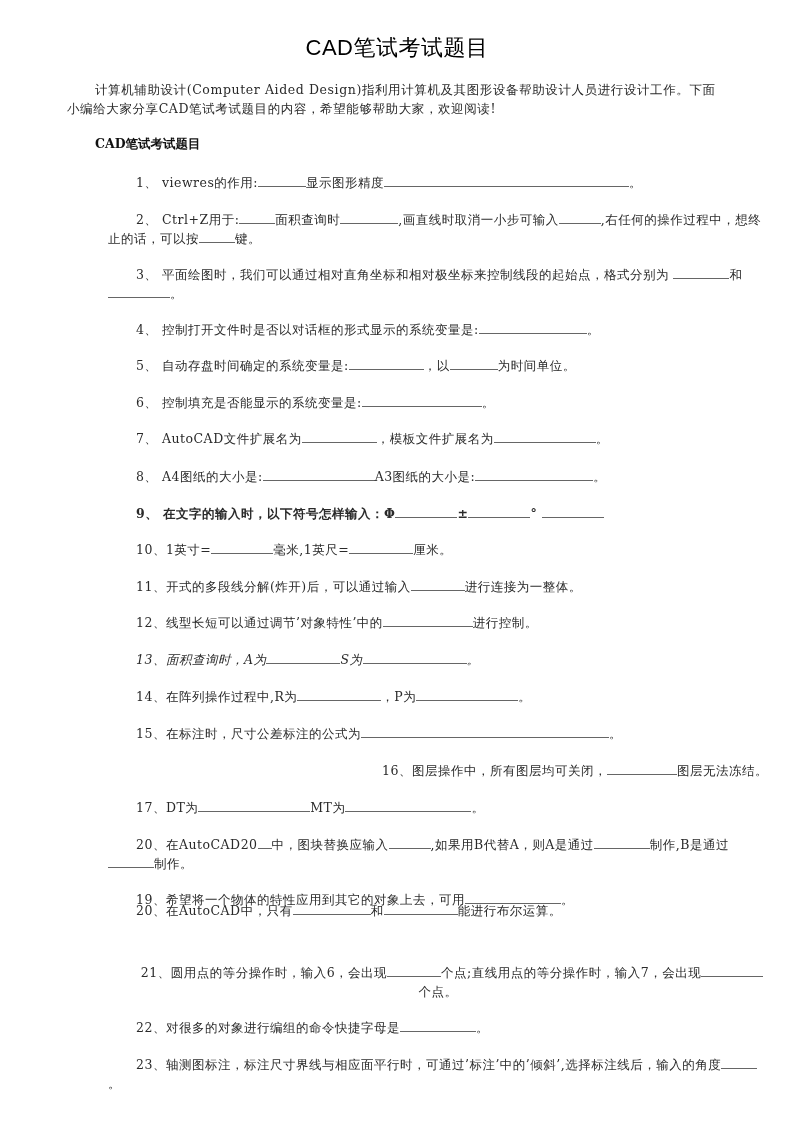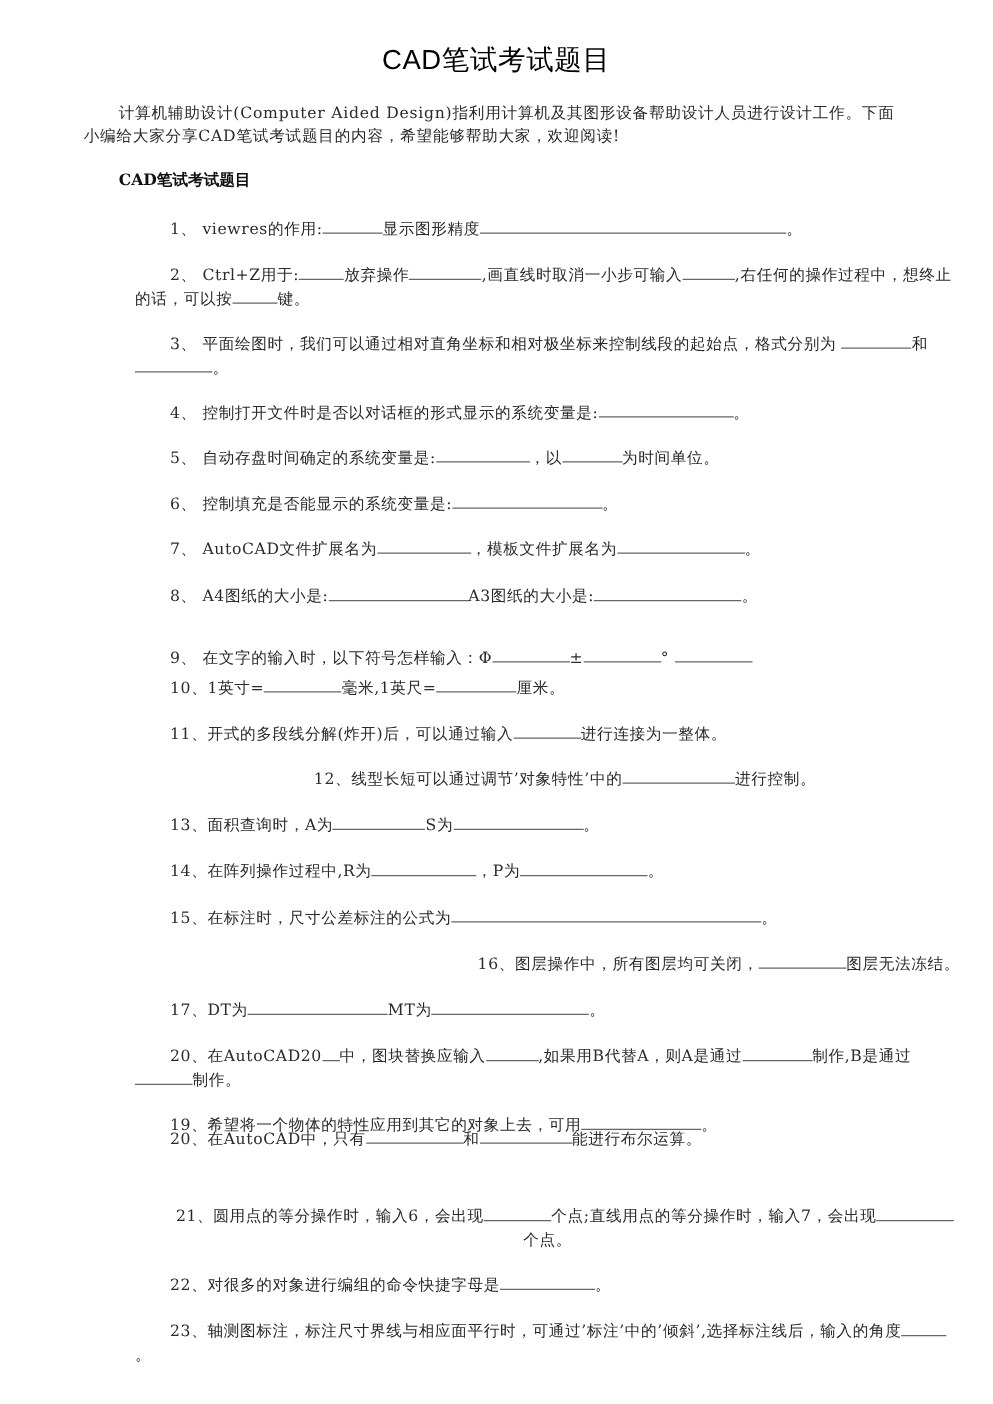--- a/index.html
+++ b/index.html
@@ -37,32 +37,32 @@
 </style>
 </head>
 <body>
 
 <div class="page">
   <div class="title">CAD笔试考试题目</div>
   <div class="para" style="top:80px;">计算机辅助设计(Computer Aided Design)指利用计算机及其图形设备帮助设计人员进行设计工作。下面小编给大家分享CAD笔试考试题目的内容，希望能够帮助大家，欢迎阅读!</div>
   <div class="sub">CAD笔试考试题目</div>
   <div id="questions">
       <div class="q" style="top: 173px;"><span>1、</span><span> viewres的作用:</span><span class="blank" style="width: 48px;"></span><span>显示图形精度</span><span class="blank" style="width: 245px;"></span><span>。</span></div>
-      <div class="q" style="top: 210px;"><span>2、</span><span> Ctrl+Z用于:</span><span class="blank" style="width: 36px;"></span><span>放弃操作</span><span class="blank" style="width: 58px;"></span><span>,画直线时取消一小步可输入</span><span class="blank" style="width: 42px;"></span><span>,右任何的操作过程中，想终止的话，可以按</span><span class="blank" style="width: 36px;"></span><span>键。</span></div>
+      <div class="q" style="top: 210px;"><span>2、</span><span> Ctrl+Z用于:</span><span class="blank" style="width: 36px;"></span><span>面积查询时</span><span class="blank" style="width: 58px;"></span><span>,画直线时取消一小步可输入</span><span class="blank" style="width: 42px;"></span><span>,右任何的操作过程中，想终止的话，可以按</span><span class="blank" style="width: 36px;"></span><span>键。</span></div>
       <div class="q" style="top: 265px;"><span>3、</span><span> 平面绘图时，我们可以通过相对直角坐标和相对极坐标来控制线段的起始点，格式分别为 </span><span class="blank" style="width: 56px;"></span><span>和</span><span class="blank" style="width: 62px;"></span><span>。</span></div>
       <div class="q" style="top: 320px;"><span>4、</span><span> 控制打开文件时是否以对话框的形式显示的系统变量是:</span><span class="blank" style="width: 108px;"></span><span>。</span></div>
       <div class="q" style="top: 356px;"><span>5、</span><span> 自动存盘时间确定的系统变量是:</span><span class="blank" style="width: 75px;"></span><span>，以</span><span class="blank" style="width: 48px;"></span><span>为时间单位。</span></div>
       <div class="q" style="top: 393px;"><span>6、</span><span> 控制填充是否能显示的系统变量是:</span><span class="blank" style="width: 120px;"></span><span>。</span></div>
       <div class="q" style="top: 429px;"><span>7、</span><span> AutoCAD文件扩展名为</span><span class="blank" style="width: 75px;"></span><span>，模板文件扩展名为</span><span class="blank" style="width: 102px;"></span><span>。</span></div>
       <div class="q" style="top: 467px;"><span>8、</span><span> A4图纸的大小是:</span><span class="blank" style="width: 112px;"></span><span>A3图纸的大小是:</span><span class="blank" style="width: 118px;"></span><span>。</span></div>
-      <div class="q" style="top: 516px;"><span>9、</span><span> 在文字的输入时，以下符号怎样输入：Φ</span><span class="blank" style="width: 62px;"></span><span>±</span><span class="blank" style="width: 62px;"></span><span>° </span><span class="blank" style="width: 62px;"></span></div>
+      <div class="q" style="top: 504px; font-weight: bold;"><span>9、</span><span> 在文字的输入时，以下符号怎样输入：Φ</span><span class="blank" style="width: 62px;"></span><span>±</span><span class="blank" style="width: 62px;"></span><span>° </span><span class="blank" style="width: 62px;"></span></div>
       <div class="q" style="top: 540px;"><span>10、</span><span>1英寸=</span><span class="blank" style="width: 62px;"></span><span>毫米,1英尺=</span><span class="blank" style="width: 64px;"></span><span>厘米。</span></div>
       <div class="q" style="top: 577px;"><span>11、</span><span>开式的多段线分解(炸开)后，可以通过输入</span><span class="blank" style="width: 54px;"></span><span>进行连接为一整体。</span></div>
-      <div class="q" style="top: 613px; text-align: center;"><span>12、</span><span>线型长短可以通过调节’对象特性’中的</span><span class="blank" style="width: 90px;"></span><span>进行控制。</span></div>
-      <div class="q" style="top: 650px;"><span>13、</span><span>面积查询时，A为</span><span class="blank" style="width: 74px;"></span><span>S为</span><span class="blank" style="width: 104px;"></span><span>。</span></div>
+      <div class="q" style="top: 613px;"><span>12、</span><span>线型长短可以通过调节’对象特性’中的</span><span class="blank" style="width: 90px;"></span><span>进行控制。</span></div>
+      <div class="q" style="top: 650px; font-style: italic;"><span>13、</span><span>面积查询时，A为</span><span class="blank" style="width: 74px;"></span><span>S为</span><span class="blank" style="width: 104px;"></span><span>。</span></div>
       <div class="q" style="top: 687px;"><span>14、</span><span>在阵列操作过程中,R为</span><span class="blank" style="width: 84px;"></span><span>，P为</span><span class="blank" style="width: 102px;"></span><span>。</span></div>
       <div class="q" style="top: 724px;"><span>15、</span><span>在标注时，尺寸公差标注的公式为</span><span class="blank" style="width: 248px;"></span><span>。</span></div>
       <div class="q" style="top: 761px; text-align: right;"><span>16、</span><span>图层操作中，所有图层均可关闭，</span><span class="blank" style="width: 70px;"></span><span>图层无法冻结。</span></div>
       <div class="q" style="top: 798px;"><span>17、</span><span>DT为</span><span class="blank" style="width: 112px;"></span><span>MT为</span><span class="blank" style="width: 126px;"></span><span>。</span></div>
       <div class="q" style="top: 835px;"><span>20、</span><span>在AutoCAD20</span><span class="blank" style="width: 14px;"></span><span>中，图块替换应输入</span><span class="blank" style="width: 42px;"></span><span>,如果用B代替A，则A是通过</span><span class="blank" style="width: 56px;"></span><span>制作,B是通过</span><span class="blank" style="width: 46px;"></span><span>制作。</span></div>
       <div class="q" style="top: 890px;"><span>19、</span><span>希望将一个物体的特性应用到其它的对象上去，可用</span><span class="blank" style="width: 96px;"></span><span>。</span></div>
       <div class="q" style="top: 901px;"><span>20、</span><span>在AutoCAD中，只有</span><span class="blank" style="width: 78px;"></span><span>和</span><span class="blank" style="width: 74px;"></span><span>能进行布尔运算。</span></div>
       <div class="q" style="top: 963px; text-align: center;"><span>21、</span><span>圆用点的等分操作时，输入6，会出现</span><span class="blank" style="width: 54px;"></span><span>个点;直线用点的等分操作时，输入7，会出现</span><span class="blank" style="width: 62px;"></span><span>个点。</span></div>
       <div class="q" style="top: 1018px;"><span>22、</span><span>对很多的对象进行编组的命令快捷字母是</span><span class="blank" style="width: 76px;"></span><span>。</span></div>
       <div class="q" style="top: 1055px;"><span>23、</span><span>轴测图标注，标注尺寸界线与相应面平行时，可通过’标注’中的’倾斜’,选择标注线后，输入的角度</span><span class="blank" style="width: 36px;"></span><span>。</span></div>

